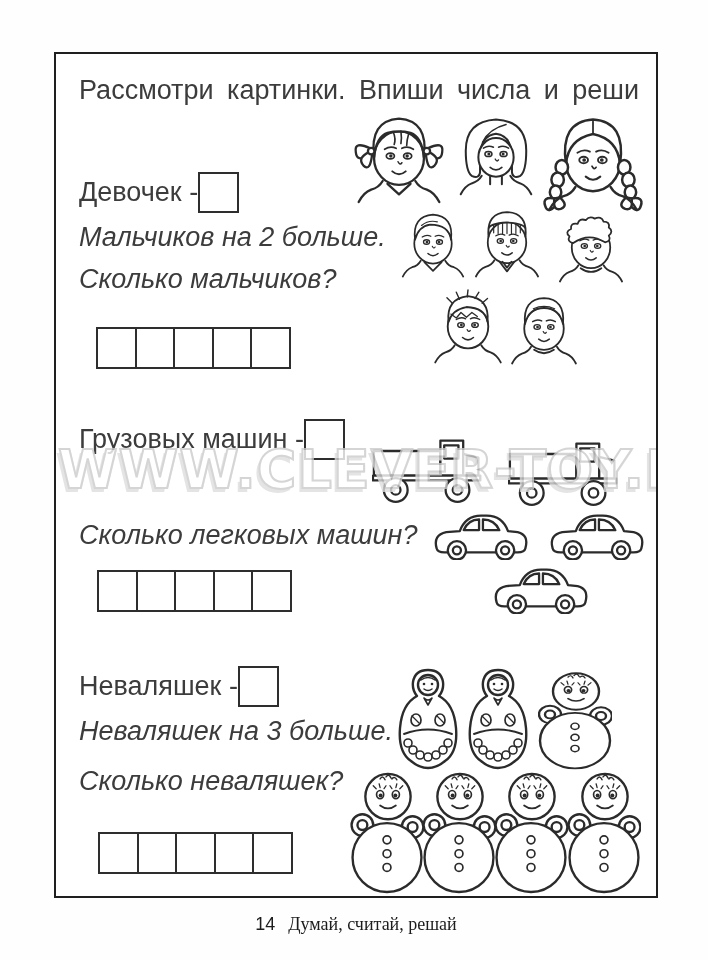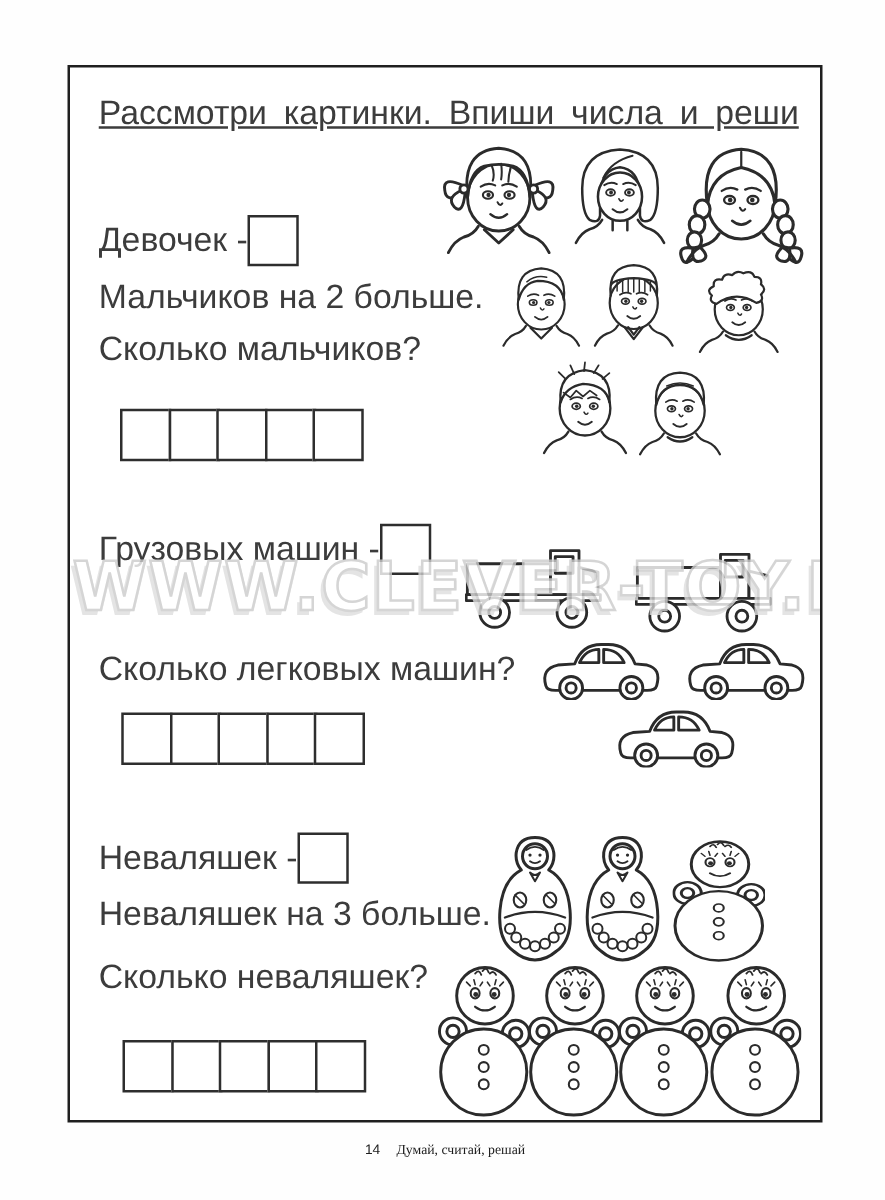--- a/index.html
+++ b/index.html
@@ -2,37 +2,37 @@
 <html><head>
 <meta charset="utf-8">
 <style>
   * { margin:0; padding:0; box-sizing:border-box; }
   html,body { width:708px; height:960px; background:#fefefe; }
   body { font-family:"Liberation Sans",sans-serif; color:#3c3c3c; position:relative; overflow:hidden; }
   .frame { position:absolute; left:54px; top:52px; width:604px; height:846px;
            border:2.5px solid #1f1f1f; background:#fff; overflow:hidden; }
   .abs { position:absolute; }
   .title { left:23px; top:16px; width:560px; font-size:27px; line-height:41px; color:#3c3c3c; }
-  .title .j { text-align:justify; text-align-last:justify;text-decoration:underline; }
+  .title .j { text-align:justify; text-align-last:justify; }
   .label-row { position:absolute; display:flex; align-items:center; 
                left:23px; font-size:27px; white-space:nowrap; }
   .num-box { width:41px; height:41px; border:2.5px solid #2e2e2e; background:#fff;
              display:inline-flex; align-items:center; justify-content:center; font-size:26px; }
-  .text-line { position:absolute; left:23px; font-size:27px; white-space:nowrap; }
+  .text-line { position:absolute; left:23px; font-size:27px; white-space:nowrap;font-style:italic; }
   .cells { position:absolute; display:flex; }
   .cell { width:41px; height:42px; border:2.5px solid #2e2e2e; margin-left:-2.5px; background:#fff; }
   .cell:first-child { margin-left:0; }
   .ill { position:absolute; }
   .watermark { position:absolute; left:2px; top:384px; width:602px; white-space:nowrap;
                font-family:"DejaVu Sans",sans-serif; font-weight:bold; font-size:54px;
                letter-spacing:1px; color:#ffffff; -webkit-text-stroke:2px #cbcbcb;
                text-shadow:-3px 4px 0 #dedede, 1px 1px 0 #e4e4e4;
                opacity:.8; z-index:6; pointer-events:none; }
   .footer { position:absolute; left:54px; top:914px; width:604px; text-align:center;
-            font-size:11px; color:#1c1c1c; }
+            font-size:18px; color:#1c1c1c; }
   .footer .num { font-family:"Liberation Sans",sans-serif; margin-right:13px; }
   .footer .name { font-family:"Liberation Serif",serif; }
   svg .ln { stroke:#2b2b2b; fill:none; stroke-width:2.4; stroke-linecap:round; stroke-linejoin:round; }
 </style>
 </head>
 <body>
 
 <svg width="0" height="0" style="position:absolute" aria-hidden="true">
 <defs>
   <g id="features" class="ln">

